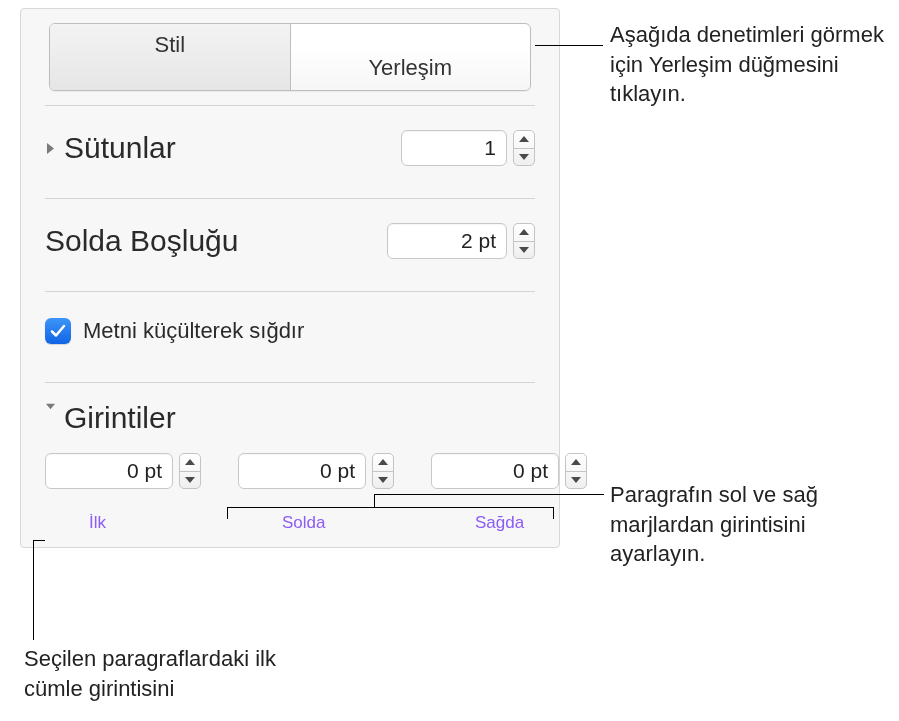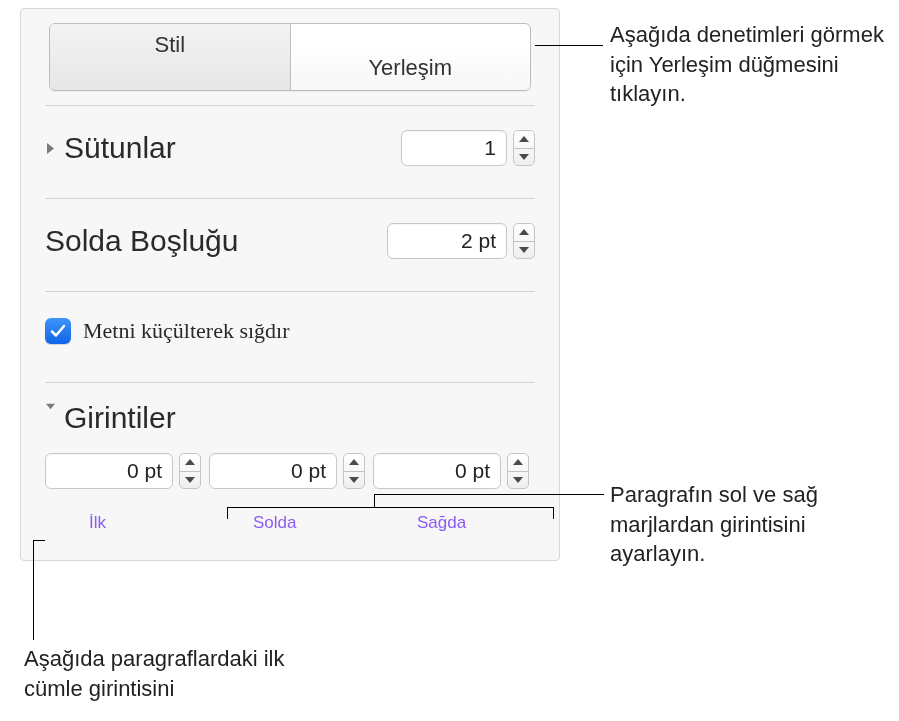--- a/index.html
+++ b/index.html
@@ -15,21 +15,21 @@
       position: relative;
     }
     .panel {
       position: absolute;
       left: 20px;
       top: 8px;
       width: 540px;
       background: #f7f7f7;
       border: 1px solid #d8d8d8;
       border-radius: 4px;
-      padding-bottom: 27px;
+      padding-bottom: 14px;
     }
     .segmented {
       display: flex;
       margin: 14px 28px 10px 28px;
       border: 1px solid #bdbdbd;
       border-radius: 6px;
       overflow: hidden;
       background: #fff;
       box-shadow: 0 1px 1px rgba(0,0,0,0.05);
     }
@@ -121,21 +121,20 @@
       border-bottom: 1px solid #c4c4c4;
     }
     .stepper-arrows svg {
       width: 10px;
       height: 6px;
     }
     .checkbox-row {
       display: flex;
       align-items: center;
       padding: 26px 24px 24px 24px;
-      font-family: Liberation Serif, serif;
     }
     .checkbox {
       width: 26px;
       height: 26px;
       border-radius: 6px;
       background: linear-gradient(#3d95f7, #1064e6);
       display: flex;
       align-items: center;
       justify-content: center;
       margin-right: 12px;
@@ -152,21 +151,21 @@
     .indent-header {
       display: flex;
       align-items: flex-start;
       padding: 18px 24px 12px 24px;
     }
     .indent-header .chevron {
       margin-right: 8px;
     }
     .indents-row {
       display: flex;
-      gap: 8px;
+      gap: 37px;
       padding: 6px 24px 0 24px;
     }
     .indent-group {
       display: flex;
       flex-direction: column;
       align-items: flex-start;
     }
     .indent-group .stepper-input {
       width: 128px;
     }
@@ -358,14 +357,14 @@
 <div class="bracket-v" style="left:553px; top:507px; height:12px;"></div>
 <div class="bracket-v" style="left:374px; top:494px; height:13px;"></div>
 <div class="bracket-h" style="left:374px; top:494px; width:230px;"></div>
 <div class="callout" style="left:610px; top:480px; width:280px;">
   <span>Paragrafın sol ve sağ marjlardan girintisini ayarlayın.</span>
 </div>
 
 <div class="bracket-v" style="left:33px; top:540px; height:100px;"></div>
 <div class="bracket-h" style="left:33px; top:540px; width:12px;"></div>
 <div class="callout" style="left:24px; top:644px; width:310px;">
-  <span>Aşağıda paragraflardaki ilk cümle girintisini</span>
+  <span>Seçilen paragraflardaki ilk cümle girintisini</span>
 </div>
 
 </body></html>

